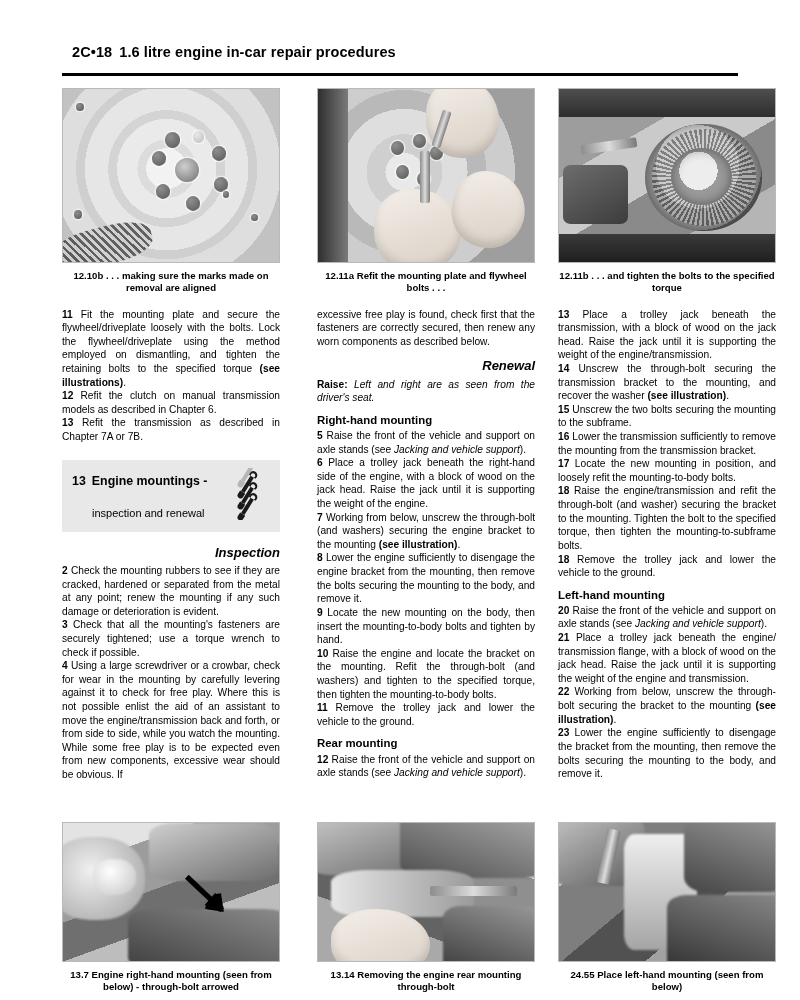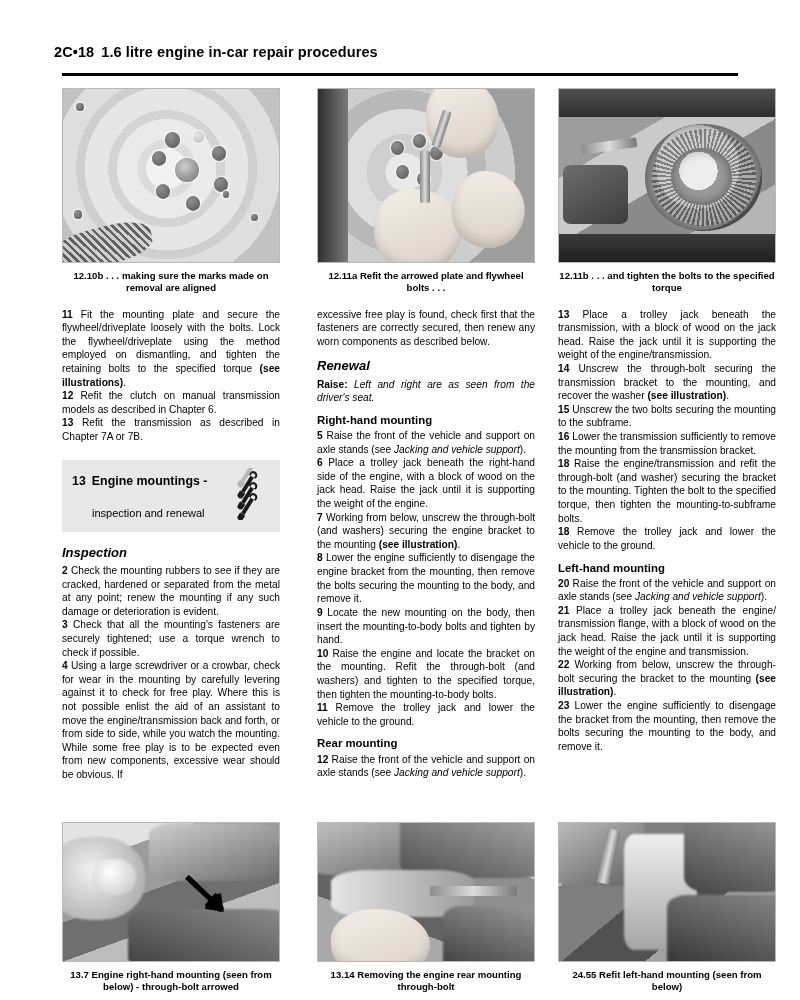--- a/index.html
+++ b/index.html
@@ -9,21 +9,21 @@
     width: 800px; height: 1000px;
     background: #ffffff;
     font-family: "Liberation Sans", sans-serif;
     color: #000000;
     overflow: hidden;
   }
   .page { position: relative; width: 800px; height: 1000px; }
 
   
   .header {
-    position: absolute; left: 54px; top: 44px; width: 676px;
+    position: absolute; left: 72px; top: 44px; width: 676px;
     font-size: 14.5px; font-weight: bold; letter-spacing: 0.1px;
     white-space: nowrap;
   }
   .header .pageref { margin-right: 7px; }
   .header-rule {
     position: absolute; left: 62px; top: 73px; width: 676px;
     height: 2.5px; background: #000;
   }
 
   
@@ -49,21 +49,21 @@
   
   .body { font-size: 10.2px; line-height: 1.335; text-align: justify; }
   .body p { margin: 0; text-align: justify; }
   .body p.step { text-indent: 0; }
   .stepnum { font-weight: bold; }
   .bold { font-weight: bold; }
   em, .ital { font-style: italic; }
 
   h3.subhead {
     font-size: 13px; font-weight: bold; font-style: italic;
-    margin: 11px 0 4px 0; line-height: 1.1;
+    margin: 11px 0 4px 0; line-height: 1.1; text-align: right;
   }
   h4.minihead {
     font-size: 11.4px; font-weight: bold;
     margin: 9px 0 2px 0; line-height: 1.15;
   }
 
   
   .section-box {
     position: relative;
     background: #e8e8e8;
@@ -229,21 +229,21 @@
           <div class="hand" style="left:50%;top:-6%;width:34%;height:46%;"></div>
           <div class="hand" style="left:26%;top:58%;width:40%;height:48%;"></div>
           <div class="hand" style="left:62%;top:48%;width:34%;height:44%;transform:rotate(14deg);"></div>
           <div class="tool-shaft" style="left:47%;top:36%;width:5%;height:30%;"></div>
           <div class="tool-shaft" style="left:55%;top:12%;width:4%;height:22%;transform:rotate(18deg);"></div>
           <div class="dark-band" style="left:0;top:0;width:14%;height:100%;background:linear-gradient(90deg,#2f2f2f,#7a7a7a);"></div>
         </div>
       </div>
       <div class="caption">
         <span class="fignum">12.11a</span>
-        <span>Refit the arrowed plate and flywheel bolts . . .</span>
+        <span>Refit the mounting plate and flywheel bolts . . .</span>
       </div>
     </div>
 
     <div class="body" style="margin-top:13px;">
       <p>excessive free play is found, check first that the fasteners are correctly secured, then renew any worn components as described below.</p>
     </div>
 
     <h3 class="subhead">Renewal</h3>
     <div class="body">
       <p><span class="bold">Raise:</span> <em>Left and right are as seen from the driver's seat.</em></p>
@@ -284,20 +284,21 @@
         <span class="fignum">12.11b</span>
         <span>. . . and tighten the bolts to the specified torque</span>
       </div>
     </div>
 
     <div class="body" style="margin-top:13px;">
       <p class="step"><span class="stepnum">13</span> <span>Place a trolley jack beneath the transmission, with a block of wood on the jack head. Raise the jack until it is supporting the weight of the engine/transmission.</span></p>
       <p class="step"><span class="stepnum">14</span> <span>Unscrew the through-bolt securing the transmission bracket to the mounting, and recover the washer </span><span class="bold">(see illustration)</span><span>.</span></p>
       <p class="step"><span class="stepnum">15</span> <span>Unscrew the two bolts securing the mounting to the subframe.</span></p>
       <p class="step"><span class="stepnum">16</span> <span>Lower the transmission sufficiently to remove the mounting from the transmission bracket.</span></p>
+      <p class="step"><span class="stepnum">17</span> <span>Locate the new mounting in position, and loosely refit the mounting-to-body bolts.</span></p>
       <p class="step"><span class="stepnum">18</span> <span>Raise the engine/transmission and refit the through-bolt (and washer) securing the bracket to the mounting. Tighten the bolt to the specified torque, then tighten the mounting-to-subframe bolts.</span></p>
       <p class="step"><span class="stepnum">18</span> <span>Remove the trolley jack and lower the vehicle to the ground.</span></p>
     </div>
 
     <h4 class="minihead">Left-hand mounting</h4>
     <div class="body">
       <p class="step"><span class="stepnum">20</span> <span>Raise the front of the vehicle and support on axle stands (see </span><em>Jacking and vehicle support</em><span>).</span></p>
       <p class="step"><span class="stepnum">21</span> <span>Place a trolley jack beneath the engine/ transmission flange, with a block of wood on the jack head. Raise the jack until it is supporting the weight of the engine and transmission.</span></p>
       <p class="step"><span class="stepnum">22</span> <span>Working from below, unscrew the through-bolt securing the bracket to the mounting </span><span class="bold">(see illustration)</span><span>.</span></p>
       <p class="step"><span class="stepnum">23</span> <span>Lower the engine sufficiently to disengage the bracket from the mounting, then remove the bolts securing the mounting to the body, and remove it.</span></p>
@@ -345,17 +346,17 @@
       <div class="ph-inner">
         <div class="blob" style="left:-4%;top:-6%;width:44%;height:52%;background:linear-gradient(150deg,#c6c6c6,#5f5f5f);border-radius:22%;"></div>
         <div class="blob" style="left:30%;top:8%;width:34%;height:84%;background:linear-gradient(180deg,#efefef,#a5a5a5);border-radius:14%;"></div>
         <div class="blob" style="left:58%;top:-4%;width:50%;height:54%;background:linear-gradient(200deg,#9d9d9d,#454545);border-radius:20%;"></div>
         <div class="blob" style="left:50%;top:52%;width:58%;height:56%;background:linear-gradient(200deg,#8a8a8a,#303030);border-radius:16%;"></div>
         <div class="tool-shaft" style="left:20%;top:4%;width:6%;height:40%;transform:rotate(12deg);"></div>
       </div>
     </div>
     <div class="caption">
       <span class="fignum">24.55</span>
-      <span>Refit left-hand mounting (seen from below)</span>
+      <span>Place left-hand mounting (seen from below)</span>
     </div>
   </div>
 
 </div>
 
 </body></html>

